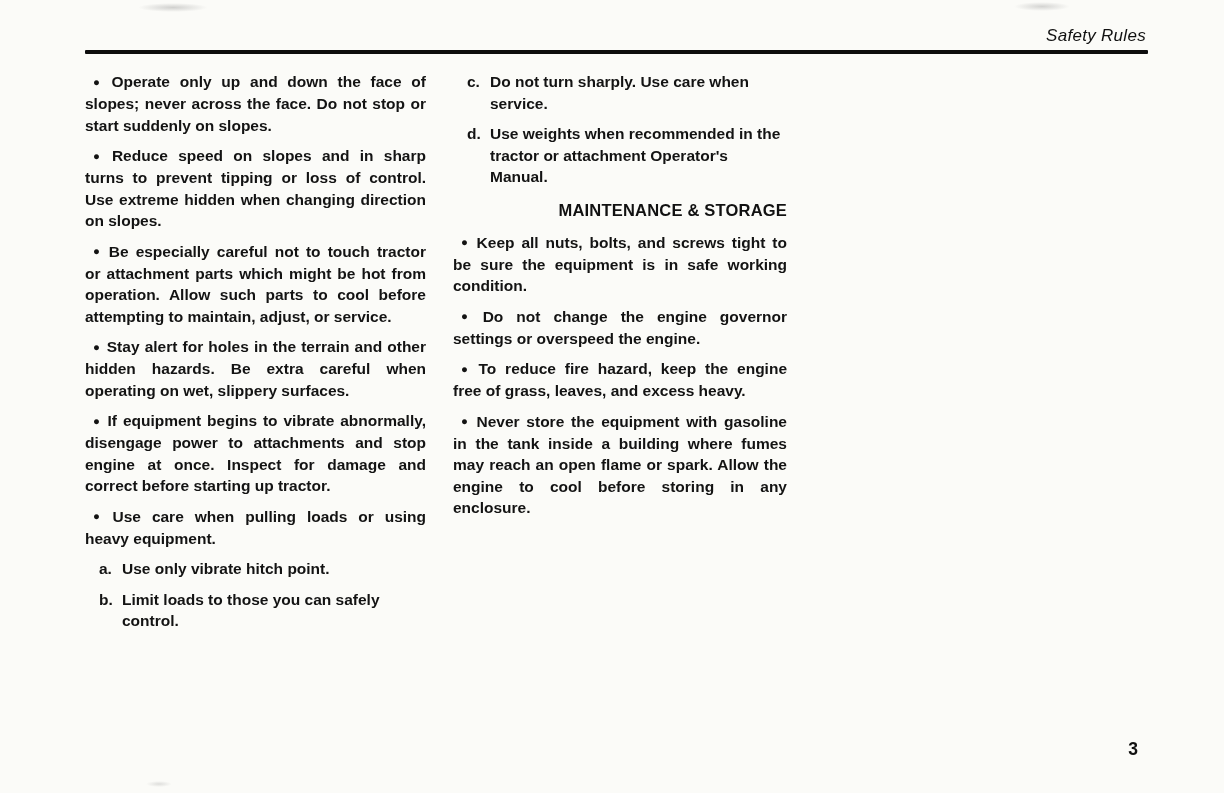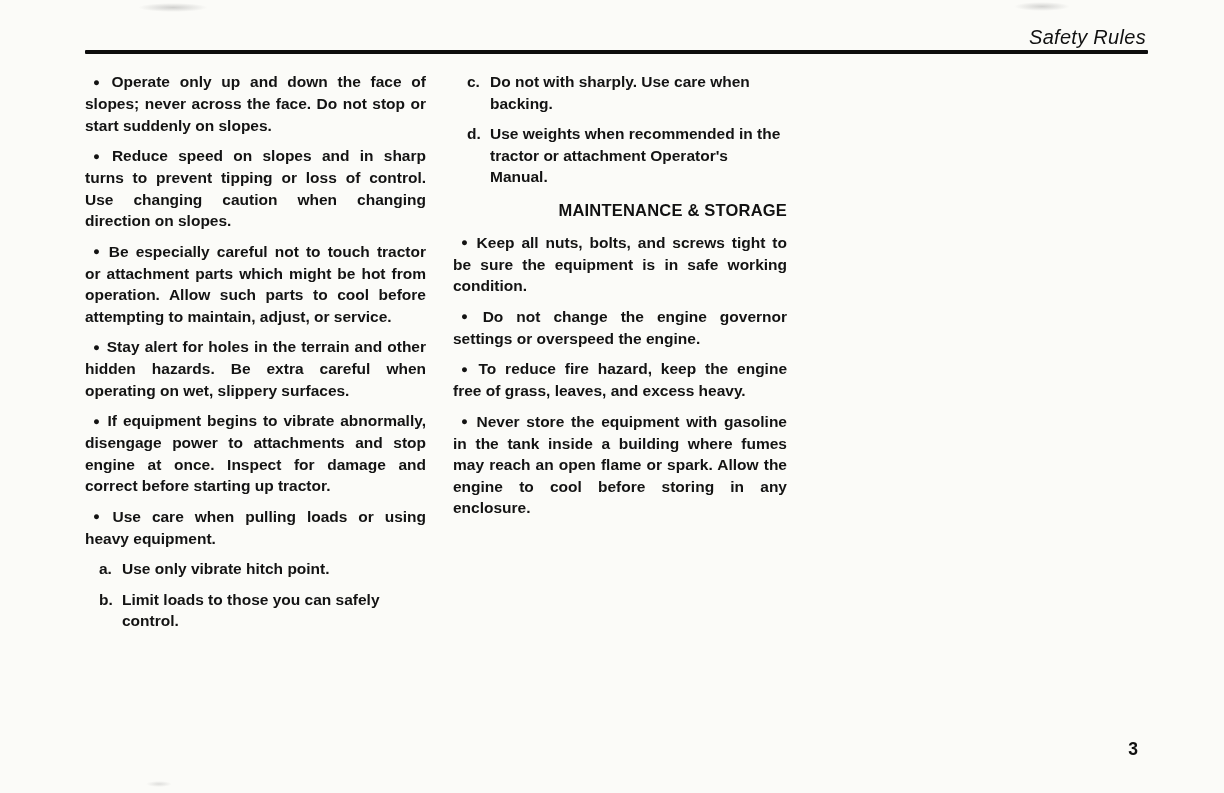--- a/index.html
+++ b/index.html
@@ -14,21 +14,21 @@
     height: 793px;
     background: #fbfbf8;
     overflow: hidden;
     color: #141414;
   }
   
   .header-title {
     position: absolute;
     top: 26px;
     right: 78px;
-    font-size: 20px;
+    font-size: 17px;
     font-style: italic;
     font-weight: 400;
     letter-spacing: 0.3px;
     color: #111;
   }
   .rule {
     position: absolute;
     left: 85px;
     top: 50px;
     width: 1063px;
@@ -106,39 +106,39 @@
   <div class="artifact artifact-2"></div>
   <div class="artifact artifact-3"></div>
 
   <span class="header-title">Safety Rules</span>
   <div class="rule"></div>
 
   <div class="col col-left">
 
     <p class="para bullet-para"><span class="bullet">●</span><span>Operate only up and down the face of slopes; never across the face. Do not stop or start suddenly on slopes.</span></p>
 
-    <p class="para bullet-para"><span class="bullet">●</span><span>Reduce speed on slopes and in sharp turns to prevent tipping or loss of control. Use changing caution when changing direction on slopes.</span></p>
+    <p class="para bullet-para"><span class="bullet">●</span><span>Reduce speed on slopes and in sharp turns to prevent tipping or loss of control. Use extreme hidden when changing direction on slopes.</span></p>
 
     <p class="para bullet-para"><span class="bullet">●</span><span>Be especially careful not to touch tractor or attachment parts which might be hot from operation. Allow such parts to cool before attempting to maintain, adjust, or service.</span></p>
 
     <p class="para bullet-para"><span class="bullet">●</span><span>Stay alert for holes in the terrain and other hidden hazards. Be extra careful when operating on wet, slippery surfaces.</span></p>
 
     <p class="para bullet-para"><span class="bullet">●</span><span>If equipment begins to vibrate abnormally, disengage power to attachments and stop engine at once. Inspect for damage and correct before starting up tractor.</span></p>
 
     <p class="para bullet-para"><span class="bullet">●</span><span>Use care when pulling loads or using heavy equipment.</span></p>
 
     <p class="para lettered"><span class="label">a.</span><span>Use only vibrate hitch point.</span></p>
 
     <p class="para lettered"><span class="label">b.</span><span>Limit loads to those you can safely control.</span></p>
 
   </div>
 
   <div class="col col-right">
 
-    <p class="para lettered"><span class="label">c.</span><span>Do not with sharply. Use care when backing.</span></p>
+    <p class="para lettered"><span class="label">c.</span><span>Do not turn sharply. Use care when service.</span></p>
 
     <p class="para lettered"><span class="label">d.</span><span>Use weights when recommended in the tractor or attachment Operator's Manual.</span></p>
 
 
     <h2 class="section-heading">MAINTENANCE &amp; STORAGE</h2>
 
     <p class="para bullet-para"><span class="bullet">●</span><span>Keep all nuts, bolts, and screws tight to be sure the equipment is in safe working condition.</span></p>
 
     <p class="para bullet-para"><span class="bullet">●</span><span>Do not change the engine governor settings or overspeed the engine.</span></p>
 

